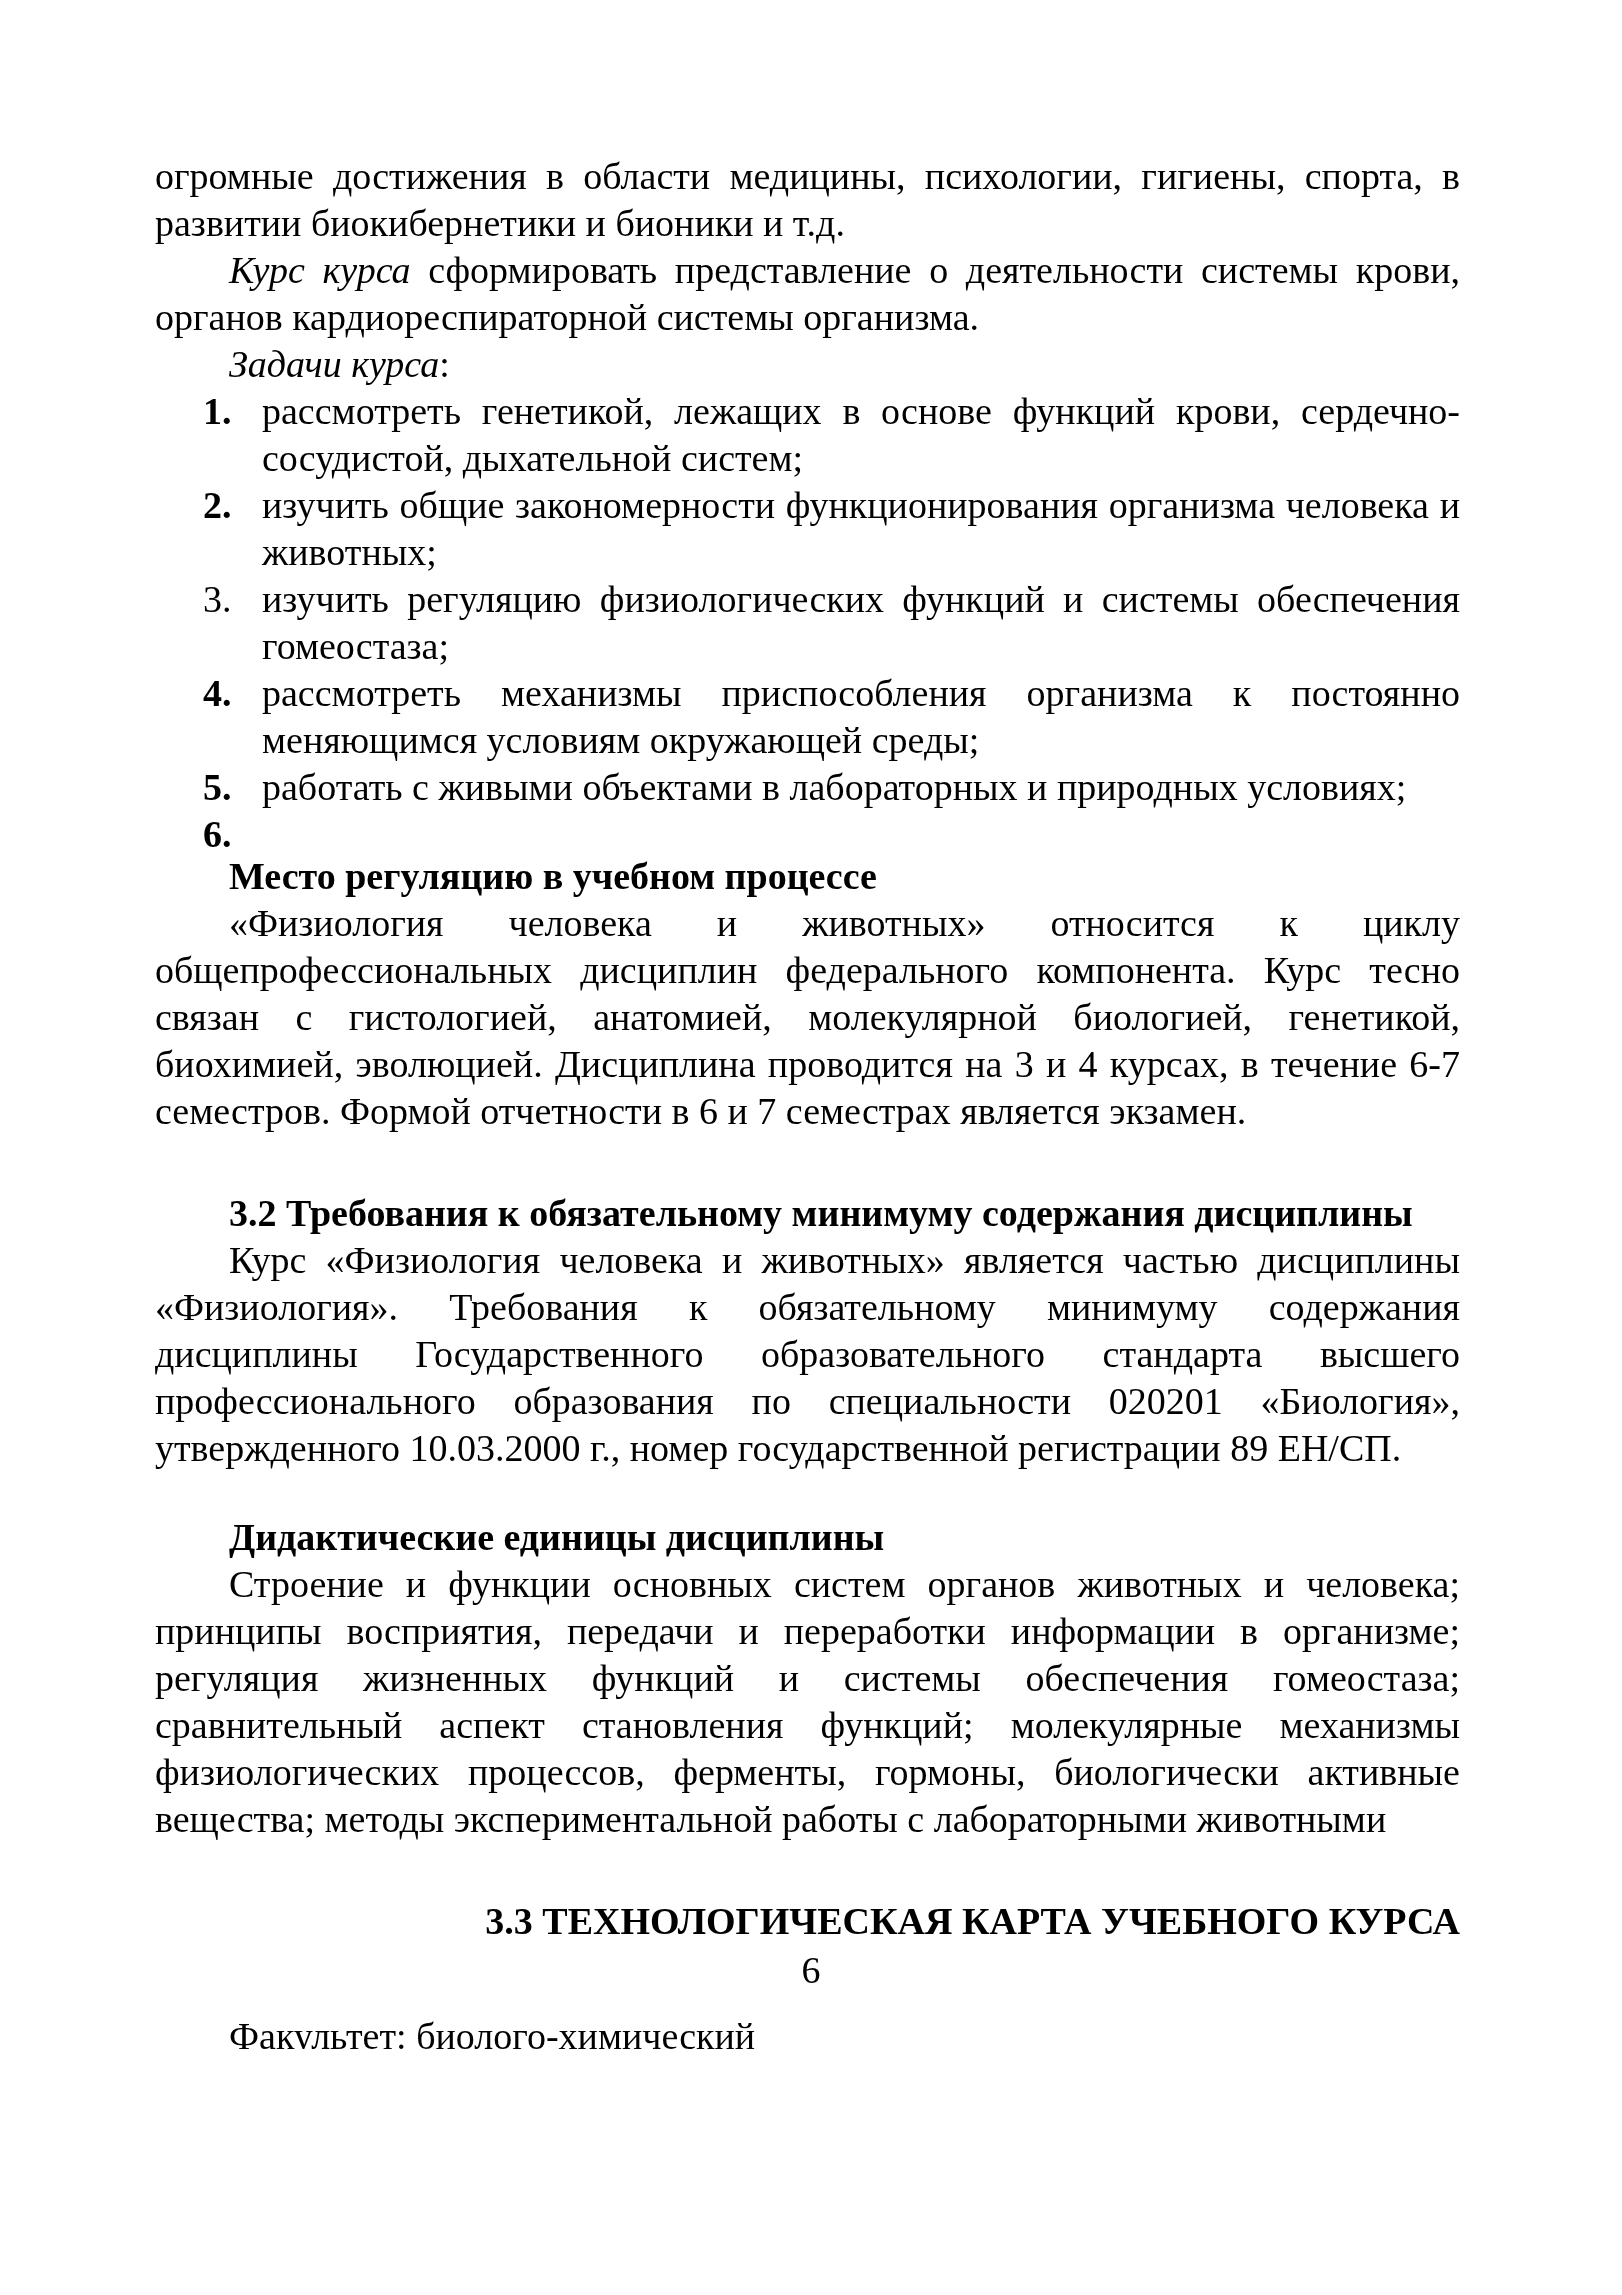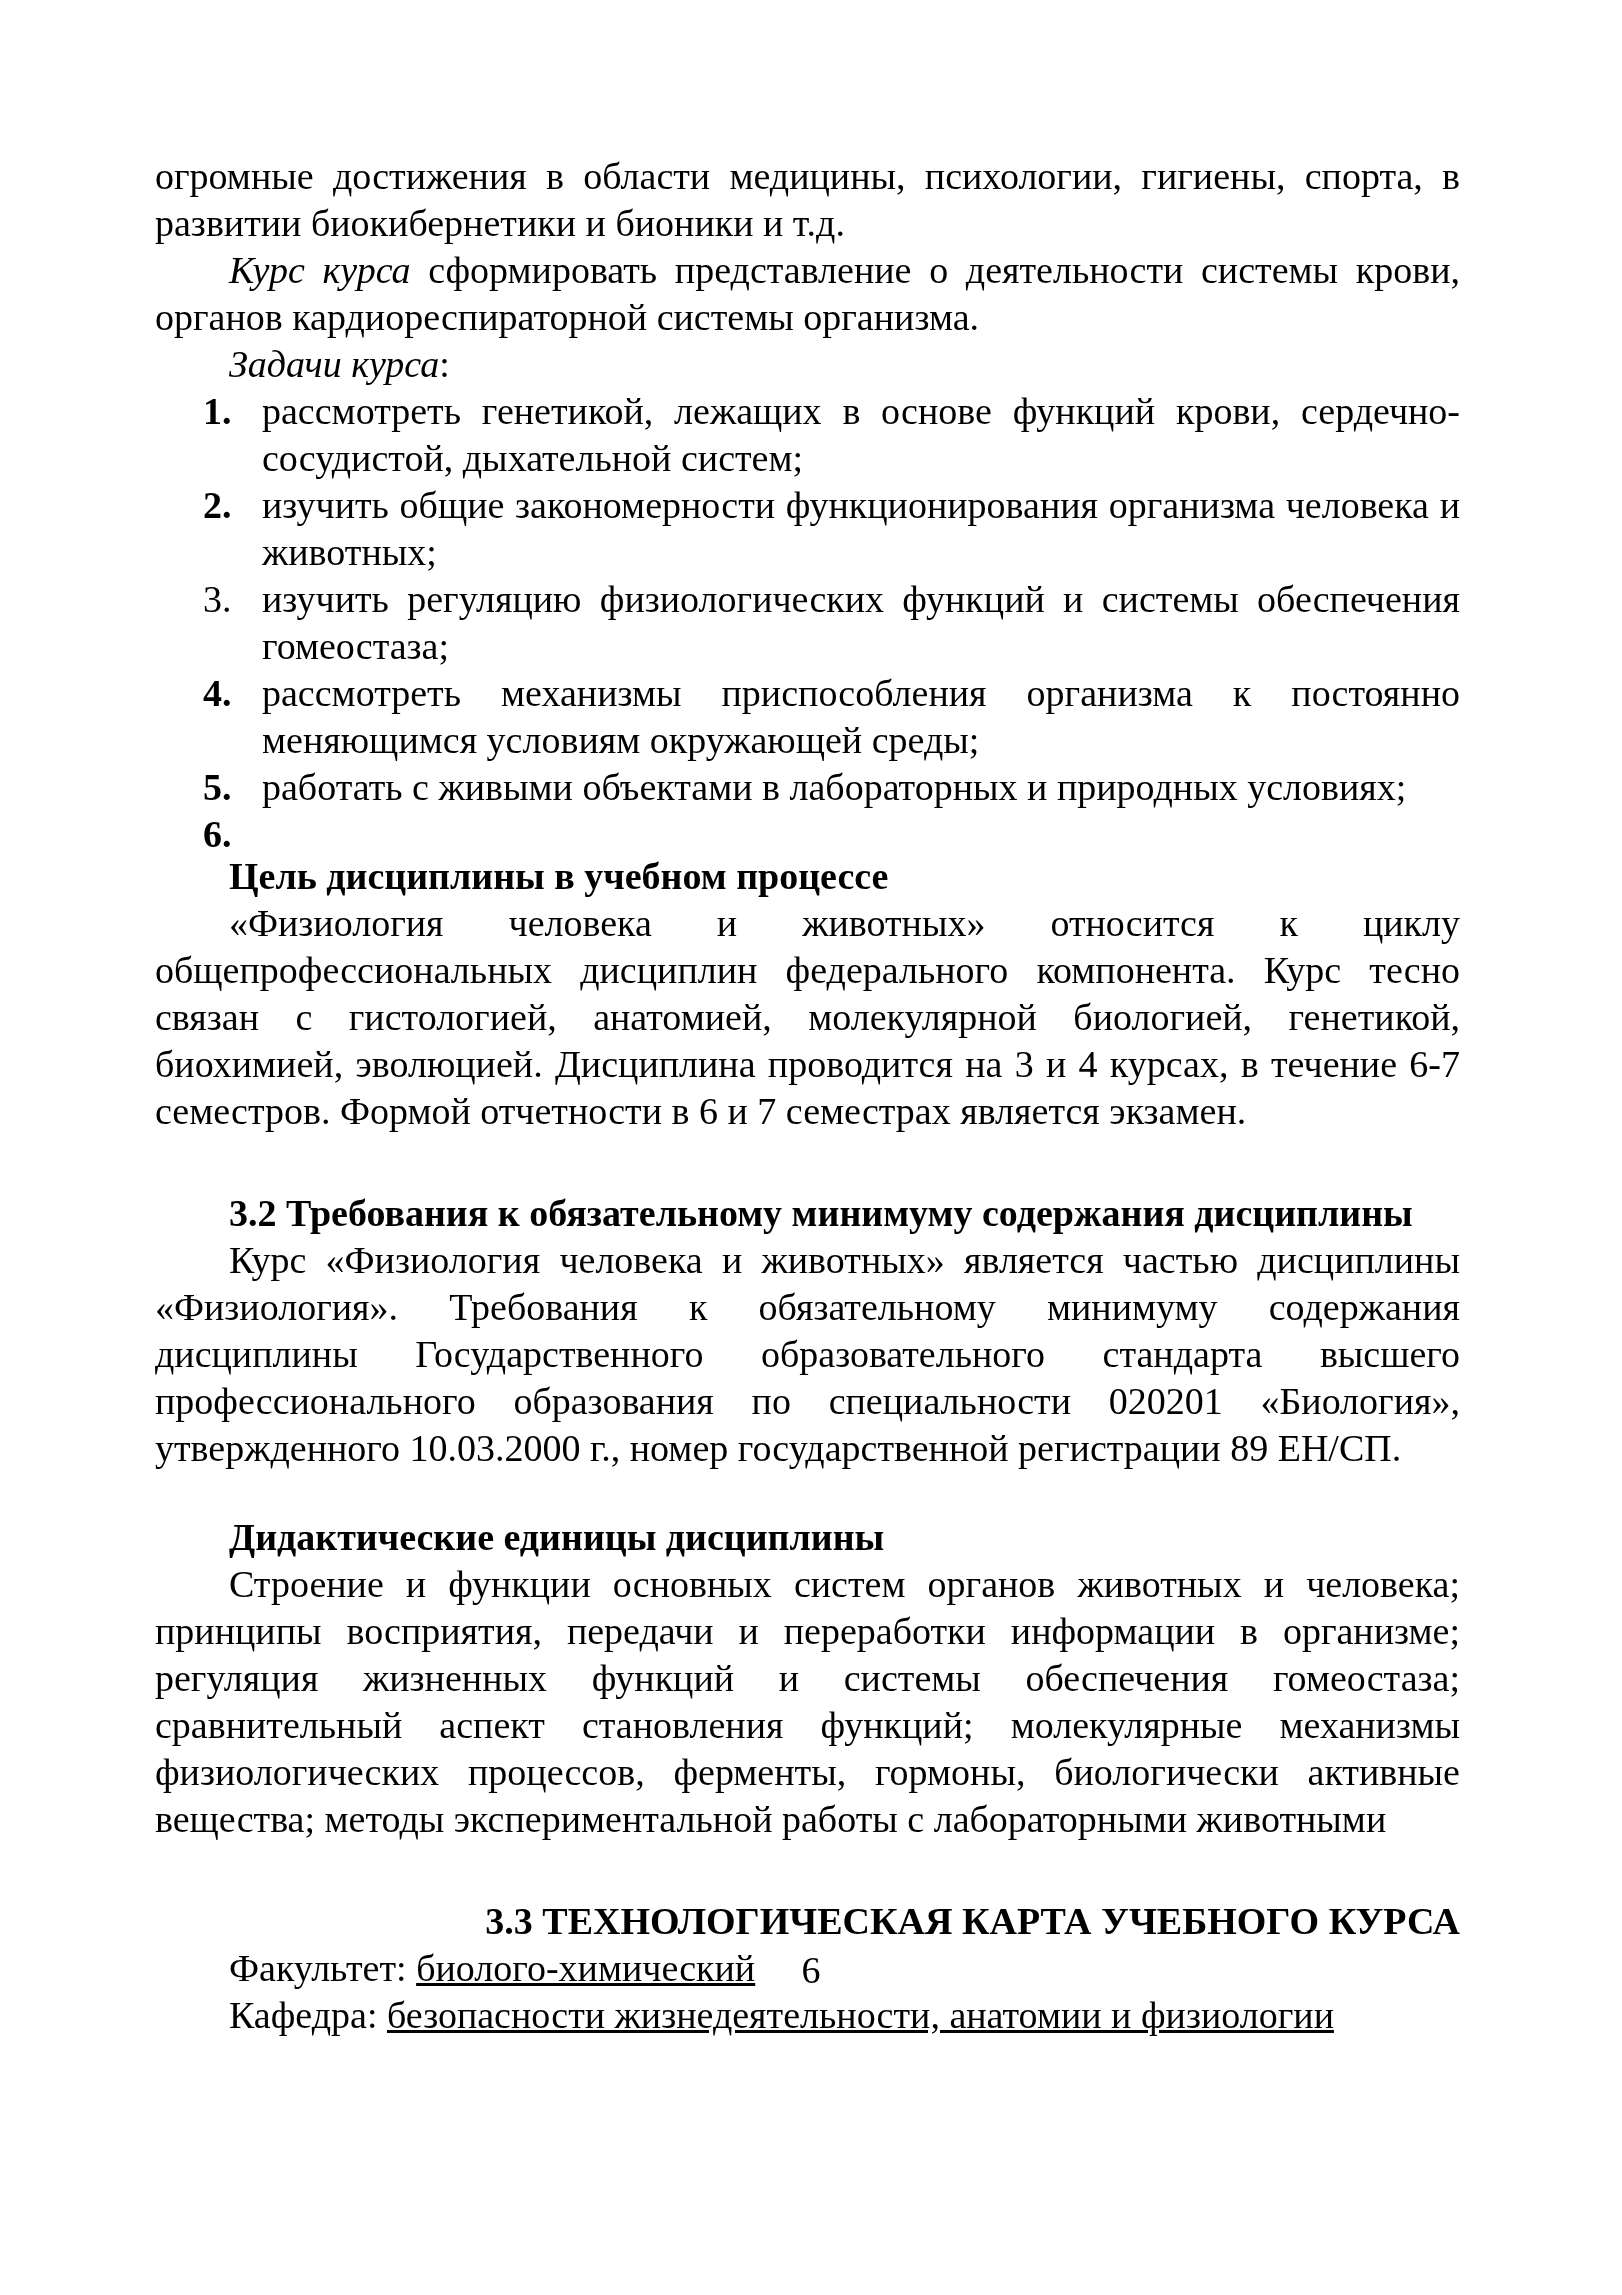--- a/index.html
+++ b/index.html
@@ -17,21 +17,21 @@
     padding: 153px 162px 0 155px;
   }
   p, ol, li, h2, h3 { margin: 0; padding: 0; font-size: inherit; line-height: inherit; }
   .just { text-align: justify; }
   .indent { text-indent: 74px; }
   .heading { font-weight: bold; }
   .center { text-align: right; }
   .center-indent { text-align: left; text-indent: 74px; }
   .gap { margin-top: 42px; }
   .gap-lg { margin-top: 55px; }
-  .gap-xl { }
+  .gap-xl { margin-top: 68px; }
   em { font-style: italic; }
   .tasks-list { list-style: none; }
   .tasks-list li {
     position: relative;
     padding-left: 107px;
     text-align: justify;
   }
   .tasks-list li .num {
     position: absolute;
     left: 48px;
@@ -74,21 +74,21 @@
       <span class="num">4.</span><span>рассмотреть механизмы приспособления организма к постоянно меняющимся условиям окружающей среды;</span>
     </li>
     <li>
       <span class="num">5.</span><span>работать с живыми объектами в лабораторных и природных условиях;</span>
     </li>
     <li>
       <span class="num">6.</span>
     </li>
   </ol>
 
-  <h3 class="heading indent gap">Цель дисциплины в учебном процессе</h3>
+  <h3 class="heading indent gap">Место регуляцию в учебном процессе</h3>
   <p class="just indent">«Физиология человека и животных» относится к циклу общепрофессиональных дисциплин федерального компонента. Курс тесно связан с гистологией, анатомией, молекулярной биологией, генетикой, биохимией, эволюцией. Дисциплина проводится на 3 и 4 курсах, в течение 6-7 семестров. Формой отчетности в 6 и 7 семестрах является экзамен.</p>
 
   <h3 class="heading center-indent gap-lg">3.2 Требования к обязательному минимуму содержания дисциплины</h3>
   <p class="just indent">Курс «Физиология человека и животных» является частью дисциплины «Физиология». Требования к обязательному минимуму содержания дисциплины Государственного образовательного стандарта высшего профессионального образования по специальности 020201 «Биология», утвержденного 10.03.2000 г., номер государственной регистрации 89 ЕН/СП.</p>
 
   <h3 class="heading indent gap">Дидактические единицы дисциплины</h3>
   <p class="just indent">Строение и функции основных систем органов животных и человека; принципы восприятия, передачи и переработки информации в организме; регуляция жизненных функций и системы обеспечения гомеостаза; сравнительный аспект становления функций; молекулярные механизмы физиологических процессов, ферменты, гормоны, биологически активные вещества; методы экспериментальной работы с лабораторными животными</p>
 
   <h2 class="heading center gap-lg">3.3 ТЕХНОЛОГИЧЕСКАЯ КАРТА УЧЕБНОГО КУРСА</h2>
 

